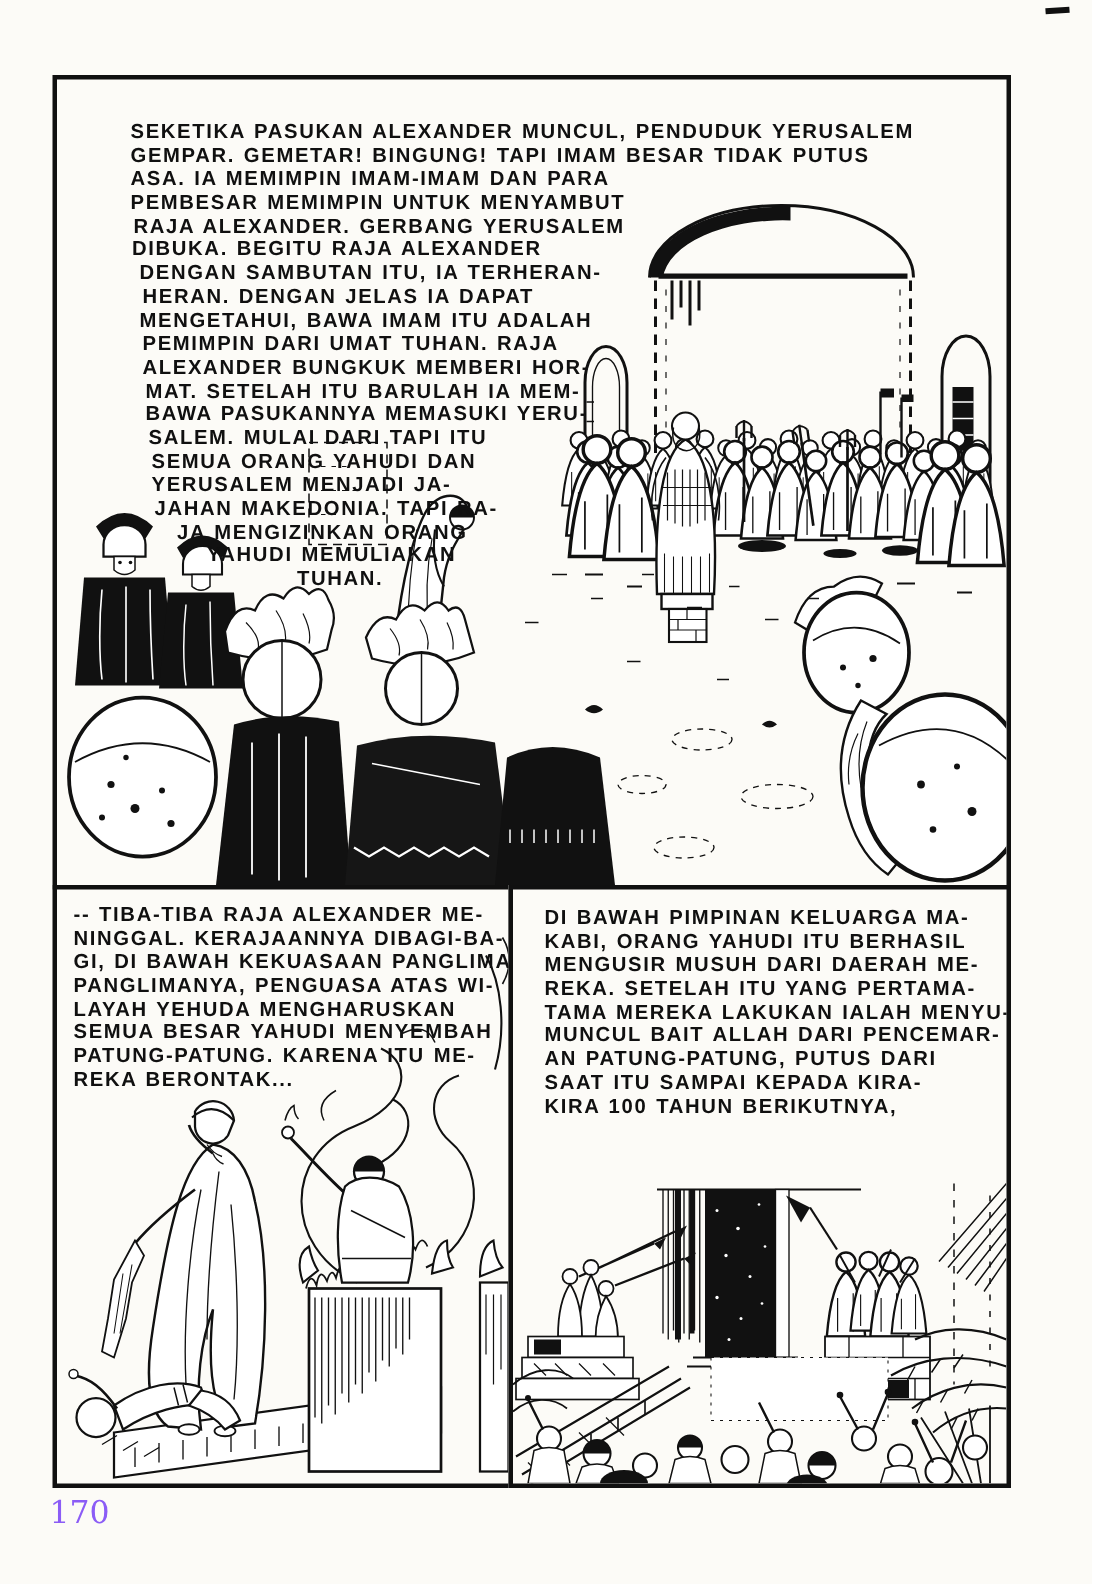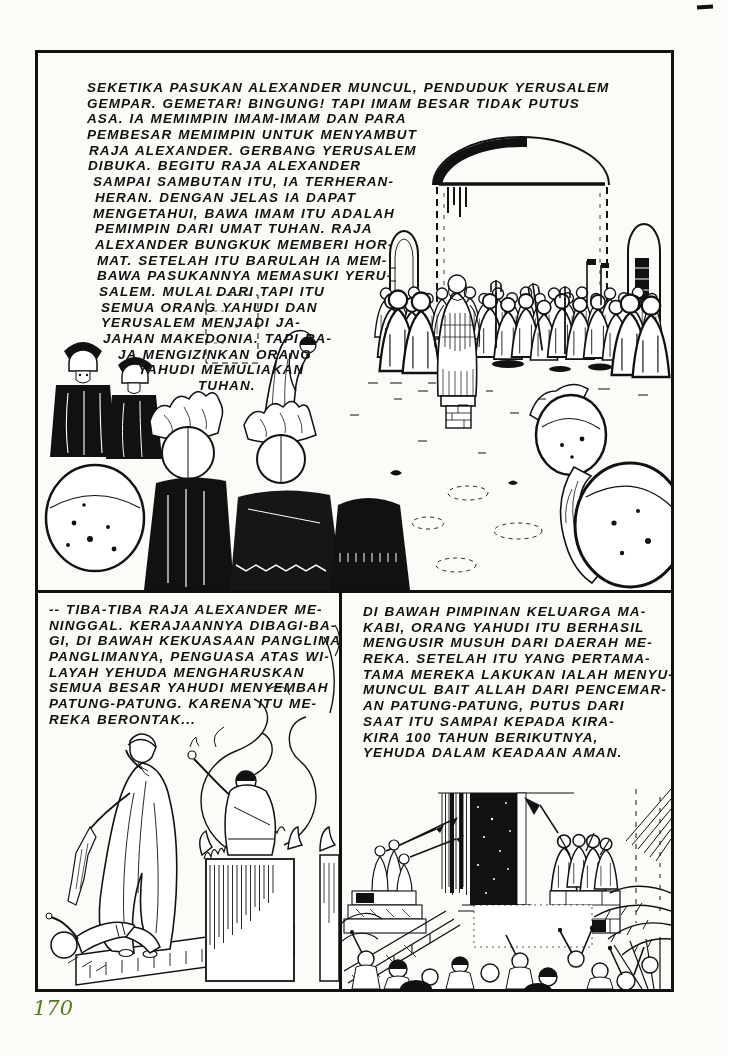--- a/index.html
+++ b/index.html
@@ -1,31 +1,31 @@
 <!DOCTYPE html>
 <html><head>
 <meta charset="utf-8">
 <style>
   html,body{margin:0;padding:0;}
   .page{position:relative;width:728px;height:1056px;background:#fcfbf7;
-        font-family:"Liberation Sans",sans-serif;color:#101010;overflow:hidden;font-style:italic;}
+        font-family:"Liberation Sans",sans-serif;color:#101010;overflow:hidden;}
   .panel{position:absolute;border:3px solid #101010;background:#fcfbf7;overflow:hidden;}
   #panel-top{left:35px;top:50px;width:633px;height:537px;}
   #panel-bl{left:35px;top:590px;width:301px;height:396px;}
   #panel-br{left:339px;top:590px;width:329px;height:396px;}
   .art{position:absolute;left:0;top:0;width:100%;height:100%;z-index:1;}
   .narration{position:absolute;z-index:2;font-weight:bold;font-size:13.5px;
              line-height:15.7px;letter-spacing:1.1px;word-spacing:1px;
              white-space:nowrap;color:#101010;}
   #narr-top{left:49px;top:27px;}
   #narr-bl{left:11px;top:9px;}
   #narr-br{left:21px;top:11px;}
   .ln{height:15.7px;}
   #page-number{position:absolute;left:33px;top:996px;font-family:"DejaVu Serif",serif;
-               font-size:21px;color:#4d7c0f;z-index:3;}
+               font-size:21px;color:#8b5cf6;z-index:3;}
   #speck{position:absolute;left:697px;top:5px;width:16px;height:4px;background:#101010;transform:rotate(-4deg);}
 </style>
 </head>
 <body>
 
 <div class="page">
 
   <div class="panel" id="panel-top">
 
     <svg class="art" viewBox="0 0 633 537" xmlns="http://www.w3.org/2000/svg">
@@ -211,21 +211,21 @@
       </g>
     </svg>
 
     <div class="narration" id="narr-top">
       <div class="ln">SEKETIKA PASUKAN ALEXANDER MUNCUL, PENDUDUK YERUSALEM</div>
       <div class="ln">GEMPAR. GEMETAR! BINGUNG! TAPI IMAM BESAR TIDAK PUTUS</div>
       <div class="ln">ASA. IA MEMIMPIN IMAM-IMAM DAN PARA</div>
       <div class="ln">PEMBESAR MEMIMPIN UNTUK MENYAMBUT</div>
       <div class="ln" style="margin-left:2px">RAJA ALEXANDER. GERBANG YERUSALEM</div>
       <div class="ln" style="margin-left:1px">DIBUKA. BEGITU RAJA ALEXANDER</div>
-      <div class="ln" style="margin-left:6px">SAMPAI SAMBUTAN ITU, IA TERHERAN-</div>
+      <div class="ln" style="margin-left:6px">DENGAN SAMBUTAN ITU, IA TERHERAN-</div>
       <div class="ln" style="margin-left:8px">HERAN. DENGAN JELAS IA DAPAT</div>
       <div class="ln" style="margin-left:6px">MENGETAHUI, BAWA IMAM ITU ADALAH</div>
       <div class="ln" style="margin-left:8px">PEMIMPIN DARI UMAT TUHAN. RAJA</div>
       <div class="ln" style="margin-left:8px">ALEXANDER BUNGKUK MEMBERI HOR-</div>
       <div class="ln" style="margin-left:10px">MAT. SETELAH ITU BARULAH IA MEM-</div>
       <div class="ln" style="margin-left:10px">BAWA PASUKANNYA MEMASUKI YERU-</div>
       <div class="ln" style="margin-left:12px">SALEM. MULAI DARI TAPI ITU</div>
       <div class="ln" style="margin-left:14px">SEMUA ORANG YAHUDI DAN</div>
       <div class="ln" style="margin-left:14px">YERUSALEM MENJADI JA-</div>
       <div class="ln" style="margin-left:16px">JAHAN MAKEDONIA. TAPI RA-</div>
@@ -415,19 +415,18 @@
     <div class="narration" id="narr-br">
       <div class="ln">DI BAWAH PIMPINAN KELUARGA MA-</div>
       <div class="ln">KABI, ORANG YAHUDI ITU BERHASIL</div>
       <div class="ln">MENGUSIR MUSUH DARI DAERAH ME-</div>
       <div class="ln">REKA. SETELAH ITU YANG PERTAMA-</div>
       <div class="ln">TAMA MEREKA LAKUKAN IALAH MENYU-</div>
       <div class="ln">MUNCUL BAIT ALLAH DARI PENCEMAR-</div>
       <div class="ln">AN PATUNG-PATUNG, PUTUS DARI</div>
       <div class="ln">SAAT ITU SAMPAI KEPADA KIRA-</div>
       <div class="ln">KIRA 100 TAHUN BERIKUTNYA,</div>
-      <div class="ln">YEHUDA DALAM KEADAAN AMAN.</div>
     </div>
   </div>
 
   <div id="page-number">170</div>
   <div id="speck"></div>
 </div>
 
 </body></html>

